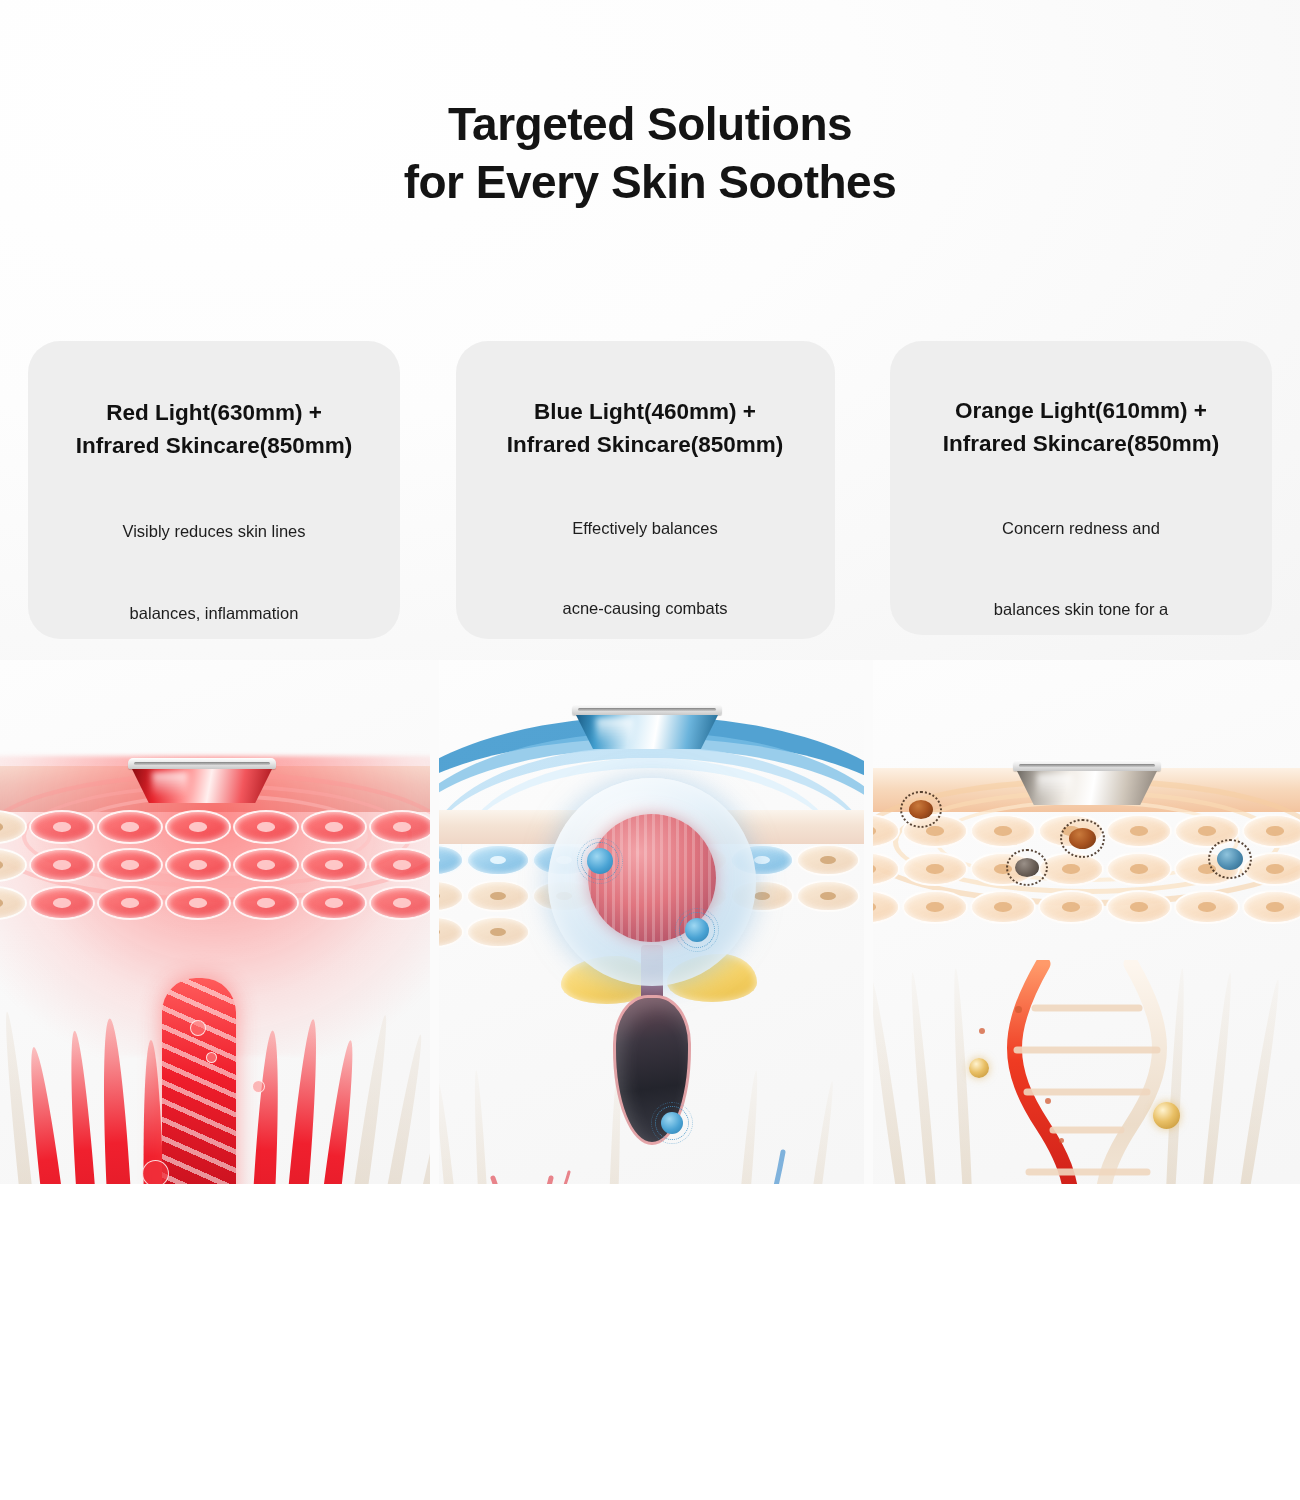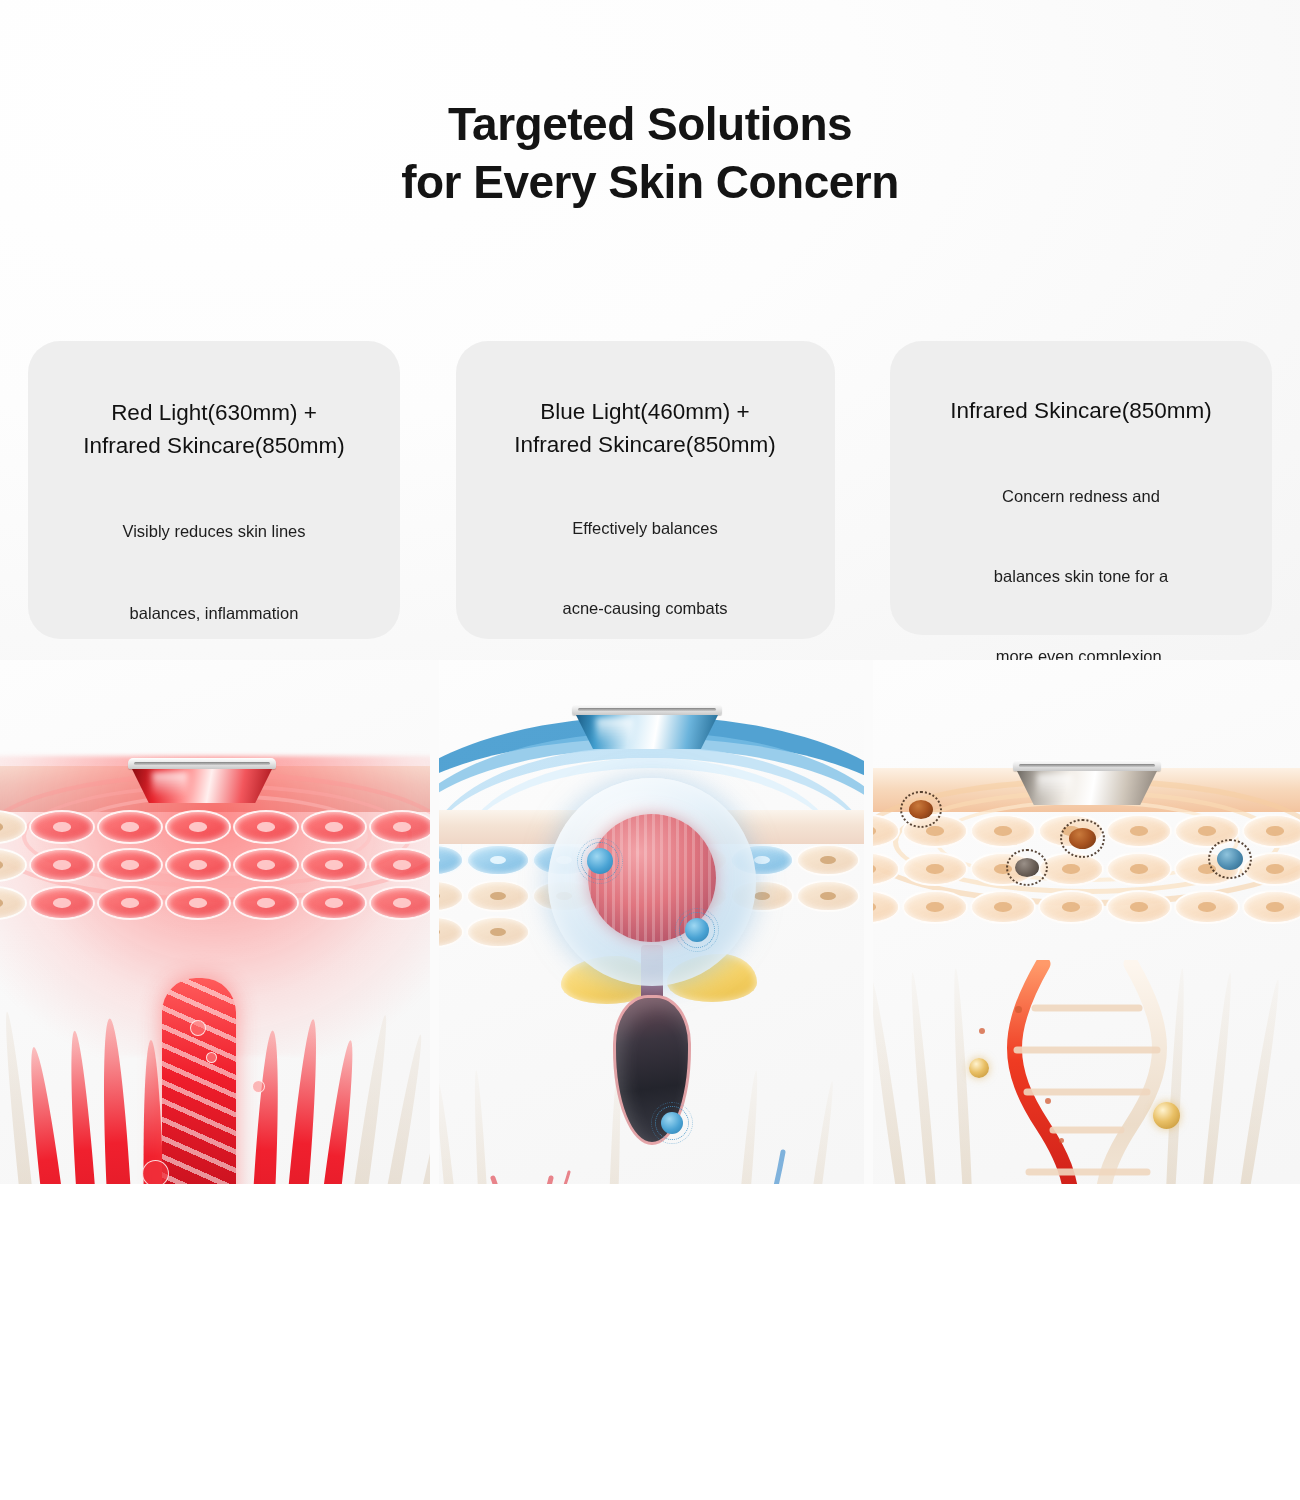--- a/index.html
+++ b/index.html
@@ -39,21 +39,21 @@
     background:#eeeeee;
     border-radius:32px;
     position:relative;
     display:flex; flex-direction:column; align-items:center;
   }
   .card-1 { width:372px; height:298px; padding-top:56px; }
   .card-2 { width:379px; height:298px; padding-top:55px; }
   .card-3 { width:382px; height:294px; padding-top:54px; }
 
   .card-heading {
-    font-size:22.5px; font-weight:400; color:#111111;
+    font-size:22.5px; font-weight:700; color:#111111;
     line-height:1.45; text-align:center; white-space:nowrap;
   }
   .card-body {
     font-size:16.5px; font-weight:400; color:#1d1d1d;
     line-height:1.48; text-align:center; white-space:nowrap;
   }
   .card-1 .card-body { margin-top:57px; }
   .card-2 .card-body { margin-top:55px; }
   .card-3 .card-body { margin-top:56px; }
 
@@ -274,21 +274,21 @@
   }
   .fat-red { filter:hue-rotate(-12deg) saturate(1.25); }
 </style>
 </head>
 <body>
 
 <div id="page">
 
   <div class="header">
     <div class="title-line">Targeted Solutions</div>
-    <div class="title-line">for Every Skin Concern</div>
+    <div class="title-line">for Every Skin Soothes</div>
   </div>
 
   <div class="cards">
 
     <div class="card card-1">
       <div class="card-heading">Red Light(630mm) +</div>
       <div class="card-heading">Infrared Skincare(850mm)</div>
       <div class="card-body">Visibly reduces skin lines</div>
       <div class="card-body">balances, inflammation</div>
       <div class="card-body">and dark spots.</div>
@@ -297,20 +297,21 @@
     <div class="card card-2">
       <div class="card-heading">Blue Light(460mm) +</div>
       <div class="card-heading">Infrared Skincare(850mm)</div>
       <div class="card-body">Effectively balances</div>
       <div class="card-body">acne-causing combats</div>
       <div class="card-body">and helps prevent</div>
       <div class="card-body">future breakouts.</div>
     </div>
 
     <div class="card card-3">
+      <div class="card-heading">Orange Light(610mm) +</div>
       <div class="card-heading">Infrared Skincare(850mm)</div>
       <div class="card-body">Concern redness and</div>
       <div class="card-body">balances skin tone for a</div>
       <div class="card-body">more even complexion.</div>
     </div>
   </div>
 
   <div class="imagery">
 
     <div class="panel panel-red">

